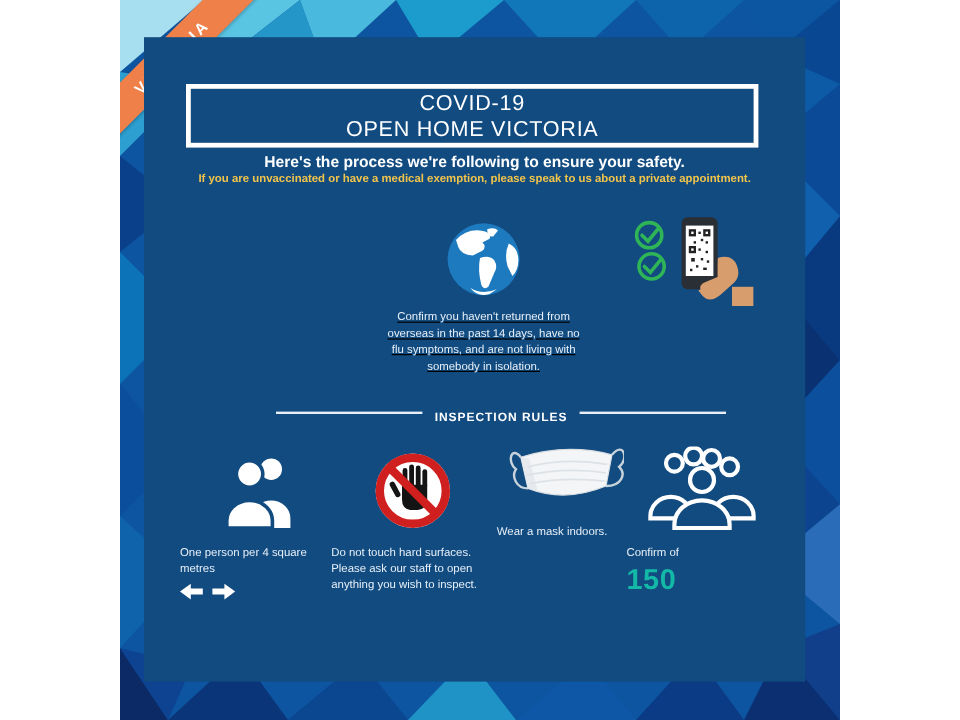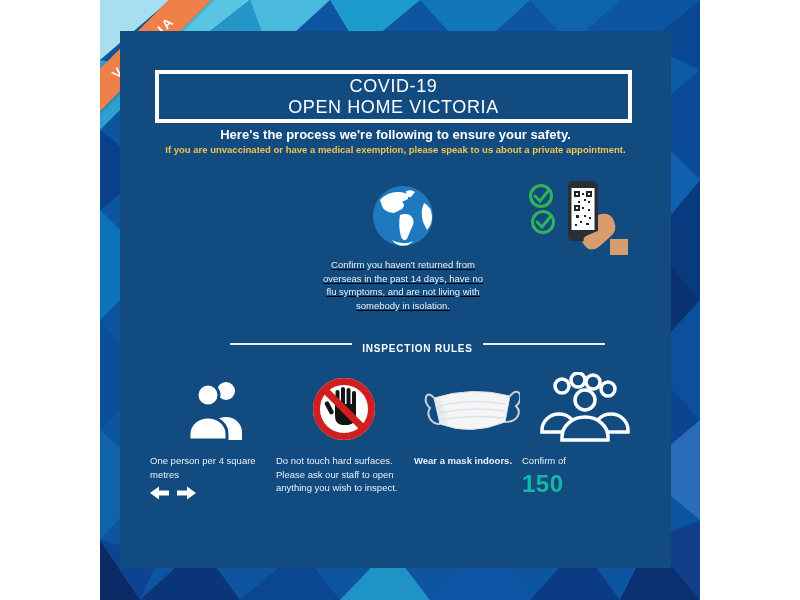--- a/index.html
+++ b/index.html
@@ -45,21 +45,21 @@
   .divider {
     position:absolute; left:0; top:312px; width:551px;
     display:flex; justify-content:center; gap:10px;
     color:#ffffff; font-weight:bold; font-size:10px; letter-spacing:0.8px;margin-left:22px;
   }
   .divider .line { width:122px; height:2px; background:#e8eef5; }
 
   .rule { position:absolute; text-align:left; }
   .rule-1 { left:30px;  top:341px; width:132px; }
   .rule-2 { left:156px; top:341px; width:136px; }
-  .rule-3 { left:294px; top:341px; width:116px;font-weight:bold; }
+  .rule-3 { left:294px; top:324px; width:116px; }
   .rule-4 { left:402px; top:341px; width:126px; }
   .rule .icon-wrap { height:70px; align-items:flex-end; }
   .rule p { margin:12px 0 0; color:#e8f0f8; font-size:9.5px; line-height:13.5px; }
   .rule .arrows { margin-top:5px; }
   .rule .big-number { margin-top:2px; color:#14b8a6; font-weight:bold; font-size:24px; letter-spacing:0.5px; }
 </style>
 </head>
 <body>
 
 <div class="page">

